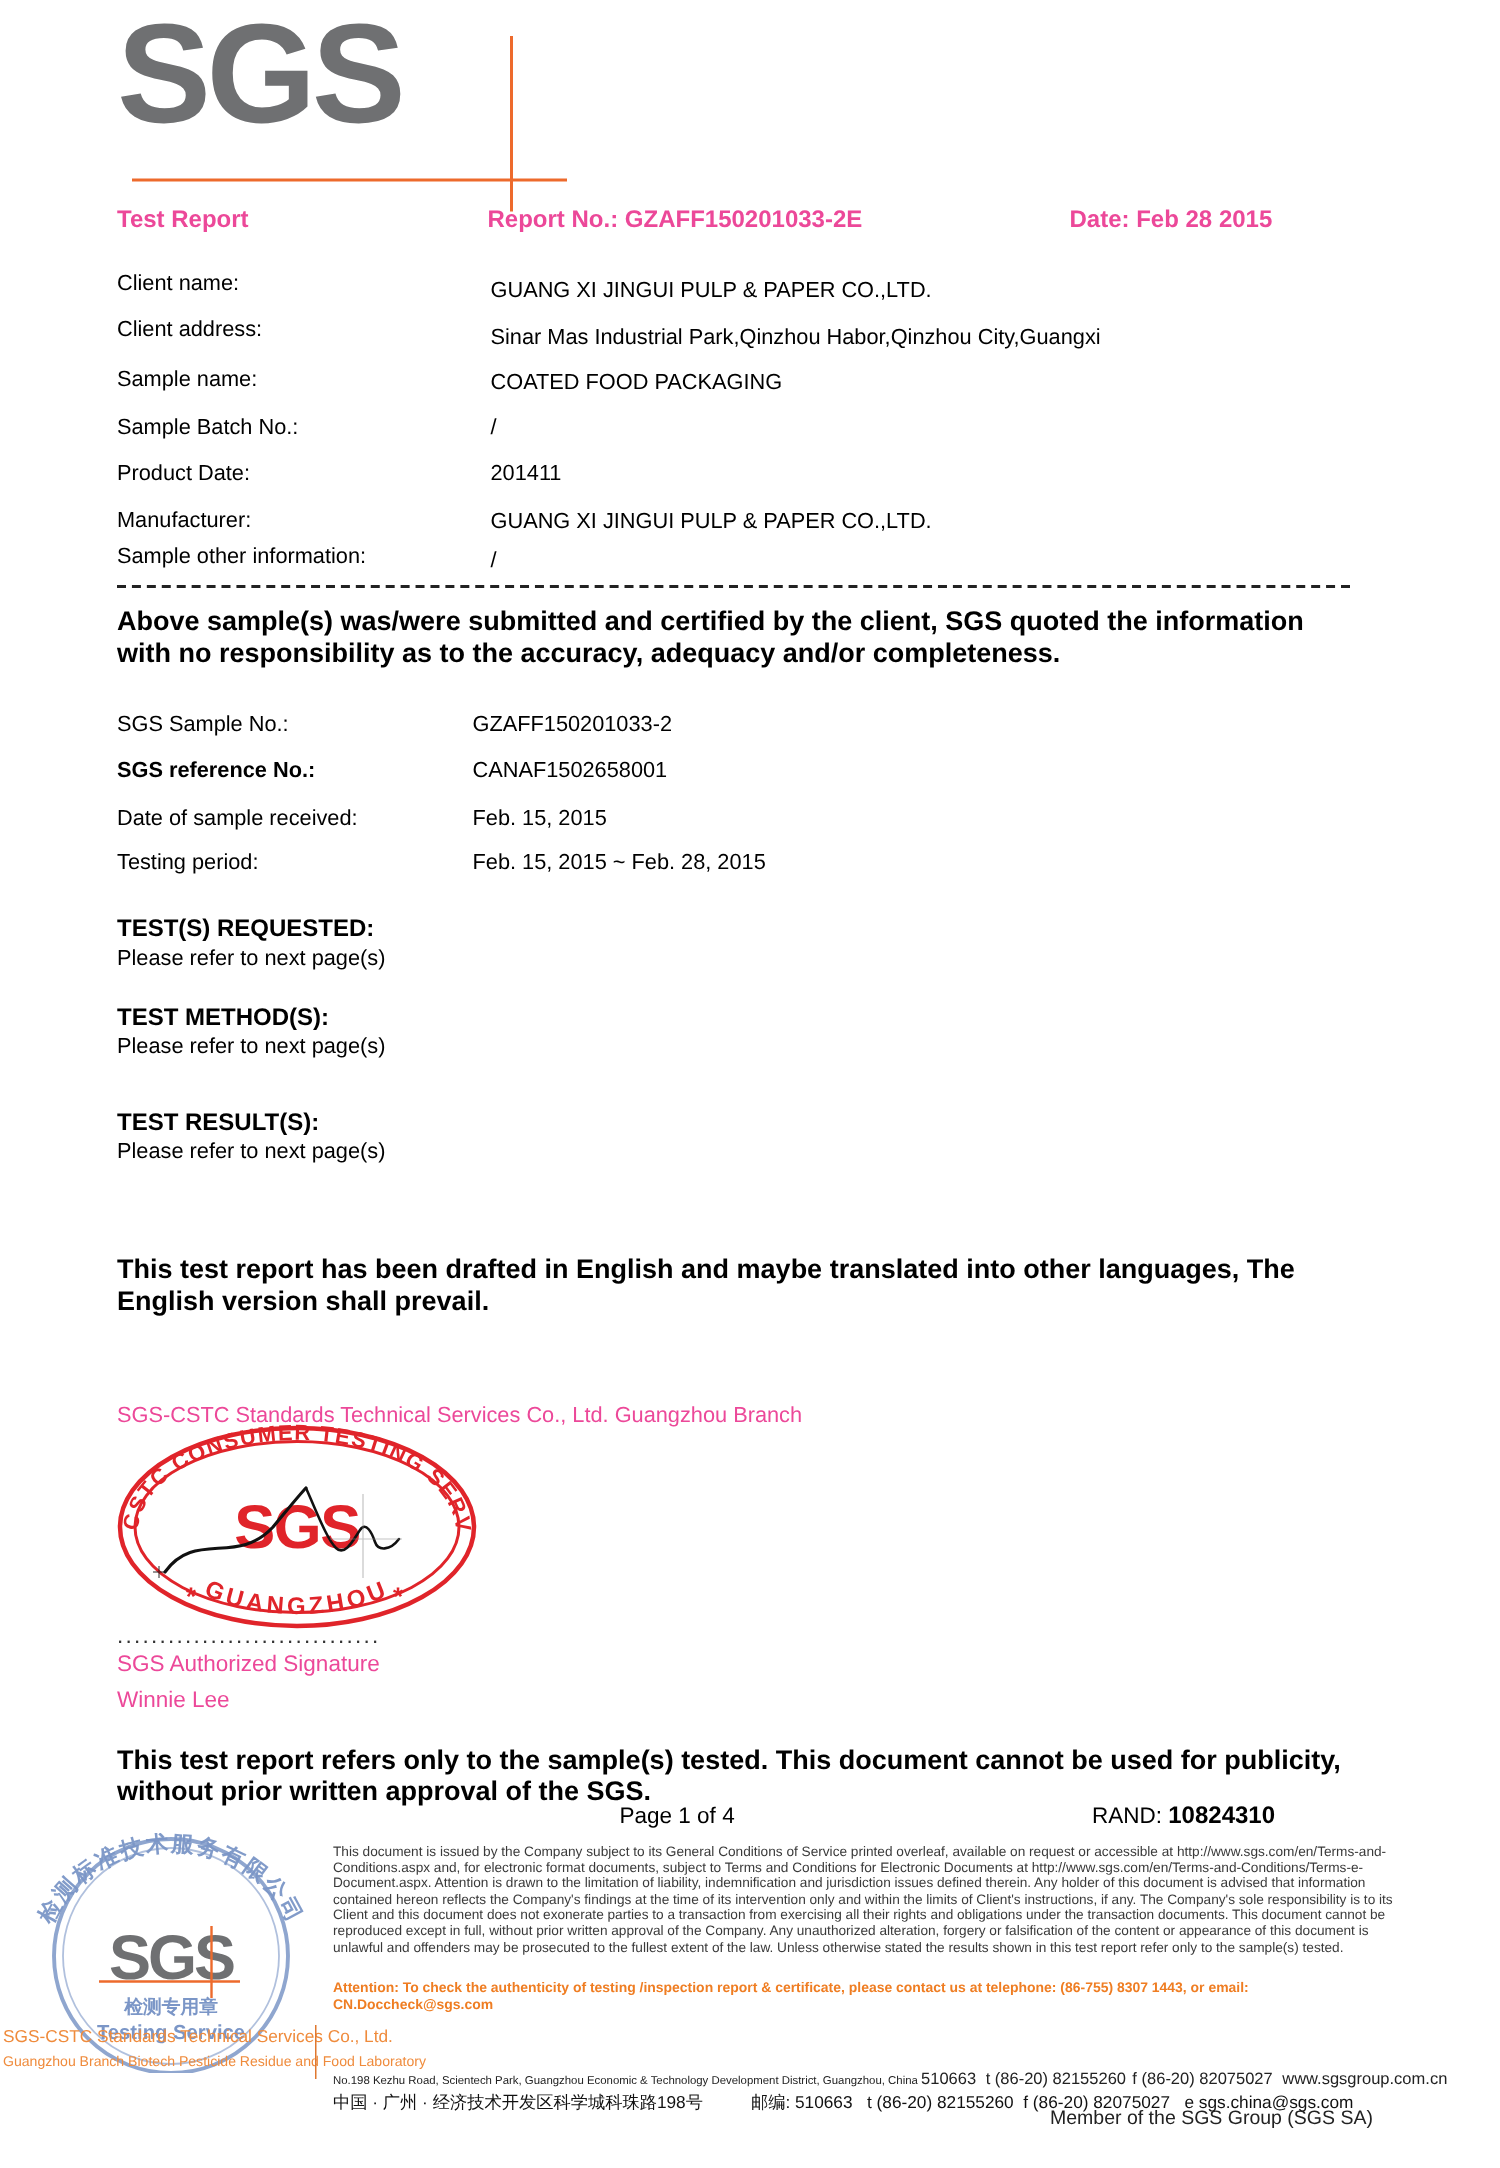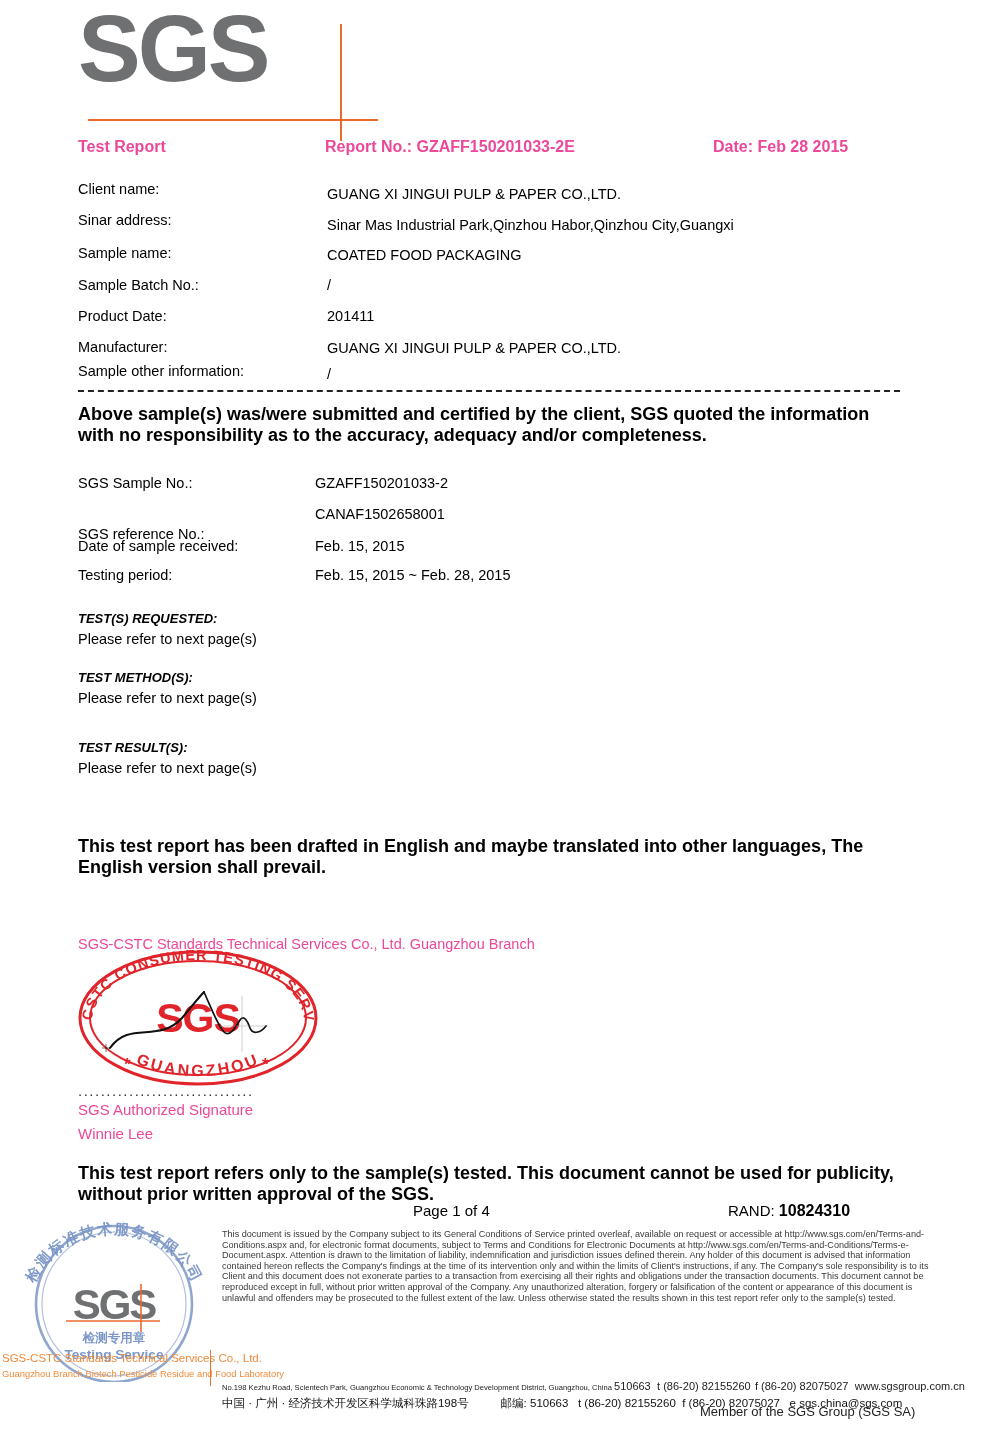--- a/index.html
+++ b/index.html
@@ -91,22 +91,21 @@
     font-weight: bold;
     font-size: 18px;
     line-height: 21px;
     white-space: pre-line;
   }
 
   .sect-head {
     position: absolute;
     left: 78px;
     font-weight: bold;
-    font-size: 13px;
-    font-style: italic;
+    font-size: 16px;
   }
   .sect-body {
     position: absolute;
     left: 78px;
     font-size: 14.5px;
   }
 
   
   .seal {
     position: absolute;
@@ -232,21 +231,21 @@
     <div class="logo-vline"></div>
   </div>
 
   <div class="t bold" style="left:78px; top:138px; font-size:16px;">Test Report</div>
   <div class="t bold" style="left:325px; top:138px; font-size:16px;">Report No.: GZAFF150201033-2E</div>
   <div class="t bold" style="left:713px; top:138px; font-size:16px;">Date:  Feb 28 2015</div>
 
   <div class="row-label" style="top:181px;">Client name:</div>
   <div class="row-value" style="top:186px;">GUANG XI JINGUI PULP &amp; PAPER CO.,LTD.</div>
 
-  <div class="row-label" style="top:212px;">Sinar address:</div>
+  <div class="row-label" style="top:212px;">Client address:</div>
   <div class="row-value" style="top:217px;">Sinar Mas Industrial Park,Qinzhou Habor,Qinzhou City,Guangxi</div>
 
   <div class="row-label" style="top:245px;">Sample name:</div>
   <div class="row-value" style="top:247px;">COATED FOOD PACKAGING</div>
 
   <div class="row-label" style="top:277px;">Sample Batch No.:</div>
   <div class="row-value" style="top:277px;">/</div>
 
   <div class="row-label" style="top:308px;">Product Date:</div>
   <div class="row-value" style="top:308px;text-align:center;">201411</div>
@@ -258,21 +257,21 @@
   <div class="row-value" style="top:366px;">/</div>
 
   <div class="dashed-rule"></div>
 
   <div class="para" style="left:78px; top:404px; width:830px;">Above sample(s) was/were submitted and certified by the client, SGS quoted the information
 with no responsibility as to the accuracy, adequacy and/or completeness.</div>
 
   <div class="row-label" style="top:475px;">SGS Sample No.:</div>
   <div class="row-value" style="top:475px; left:315px;">GZAFF150201033-2</div>
 
-  <div class="row-label" style="top:526px;">SGS reference No.:</div>
+  <div class="row-label" style="top:506px;font-weight:bold;">SGS reference No.:</div>
   <div class="row-value" style="top:506px; left:315px;">CANAF1502658001</div>
 
   <div class="row-label" style="top:538px;">Date of sample received:</div>
   <div class="row-value" style="top:538px; left:315px;">Feb. 15, 2015</div>
 
   <div class="row-label" style="top:567px;">Testing period:</div>
   <div class="row-value" style="top:567px; left:315px;">Feb. 15, 2015 ~ Feb. 28, 2015</div>
 
   <div class="sect-head" style="top:611px;">TEST(S) REQUESTED:</div>
   <div class="sect-body" style="top:631px;">Please refer to next page(s)</div>
@@ -347,20 +346,21 @@
       <line x1="133" y1="62" x2="133" y2="110" stroke="#ed6a2c" stroke-width="1.6"></line>
       <text x="106" y="120" text-anchor="middle" font-family="DejaVu Sans, sans-serif" font-size="12.5" font-weight="bold" fill="#7b96c7">检测专用章</text>
       <text x="106" y="137" text-anchor="middle" font-family="Liberation Sans, sans-serif" font-size="13.5" font-weight="bold" fill="#7b96c7">Testing Service</text>
     </svg>
   </div>
 
   <div class="orange-co">SGS-CSTC Standards Technical Services Co., Ltd.</div>
   <div class="orange-co2">Guangzhou Branch Biotech Pesticide Residue and Food Laboratory</div>
 
   <div class="fineprint">This document is issued by the Company subject to its General Conditions of Service printed overleaf, available on request or accessible at http://www.sgs.com/en/Terms-and-Conditions.aspx and, for electronic format documents, subject to Terms and Conditions for Electronic Documents at http://www.sgs.com/en/Terms-and-Conditions/Terms-e-Document.aspx. Attention is drawn to the limitation of liability, indemnification and jurisdiction issues defined therein. Any holder of this document is advised that information contained hereon reflects the Company's findings at the time of its intervention only and within the limits of Client's instructions, if any. The Company's sole responsibility is to its Client and this document does not exonerate parties to a transaction from exercising all their rights and obligations under the transaction documents. This document cannot be reproduced except in full, without prior written approval of the Company. Any unauthorized alteration, forgery or falsification of the content or appearance of this document is unlawful and offenders may be prosecuted to the fullest extent of the law. Unless otherwise stated the results shown in this test report refer only to the sample(s) tested.</div>
+  <div class="attention">Attention: To check the authenticity of testing /inspection report &amp; certificate, please contact us at telephone: (86-755) 8307 1443, or email: CN.Doccheck@sgs.com</div>
 
   <div class="addr-sep"></div>
   <div class="addr-block">
     <div class="addr-en">
       <span>No.198 Kezhu Road, Scientech Park, Guangzhou Economic &amp; Technology Development District, Guangzhou, China</span>
       <span class="big">510663</span>
       &nbsp;&nbsp;<span class="big">t (86-20) 82155260</span>
       &nbsp;<span class="big">f (86-20) 82075027</span>
       &nbsp;&nbsp;<span class="big">www.sgsgroup.com.cn</span>
     </div>

